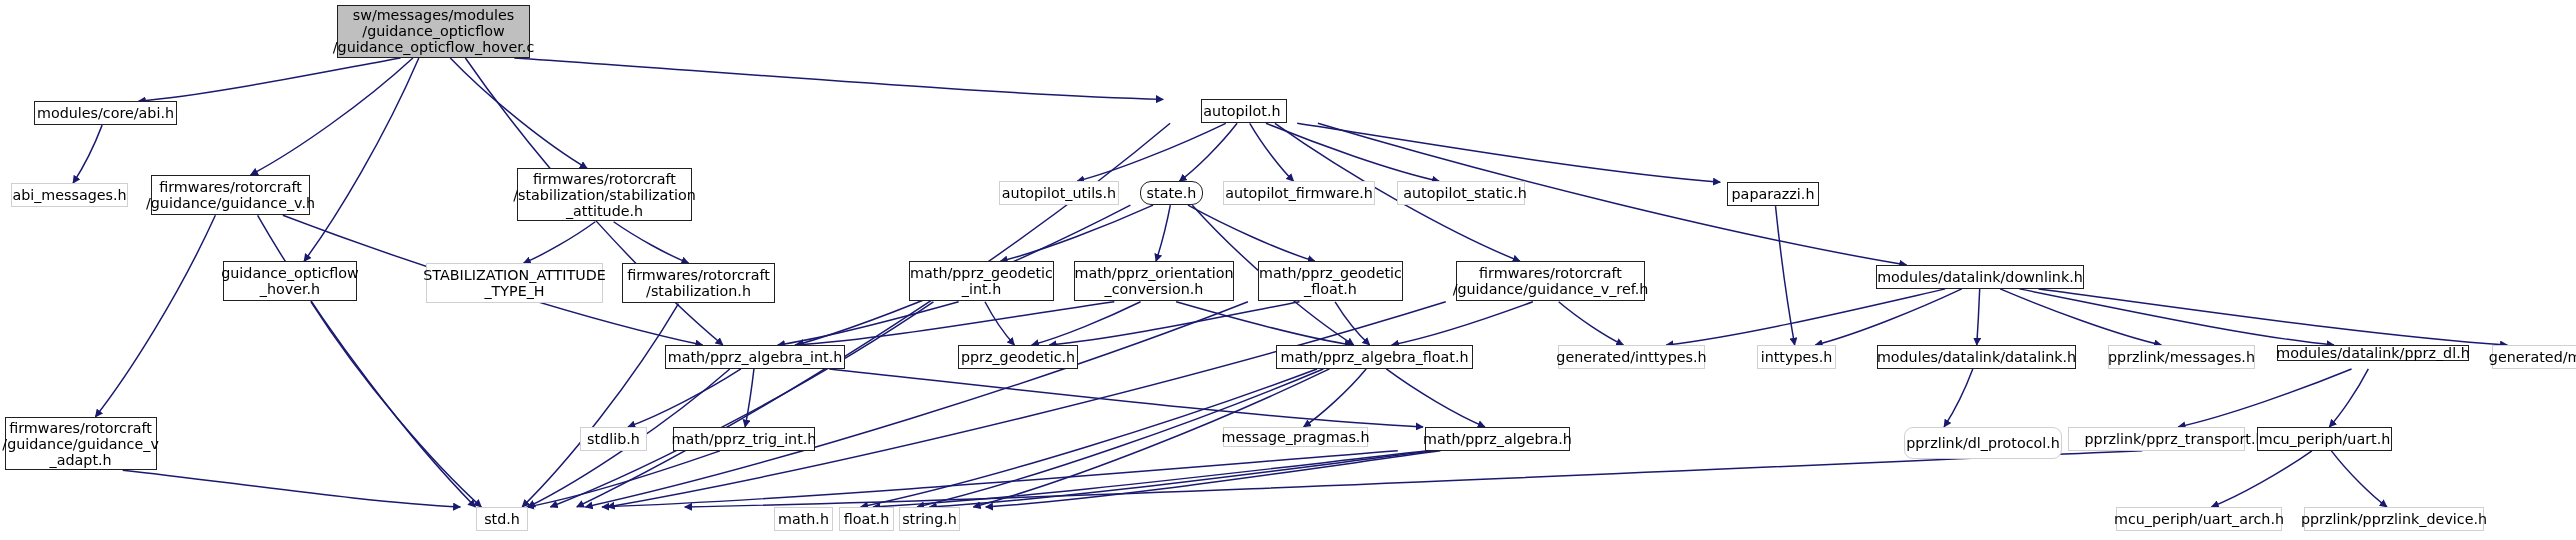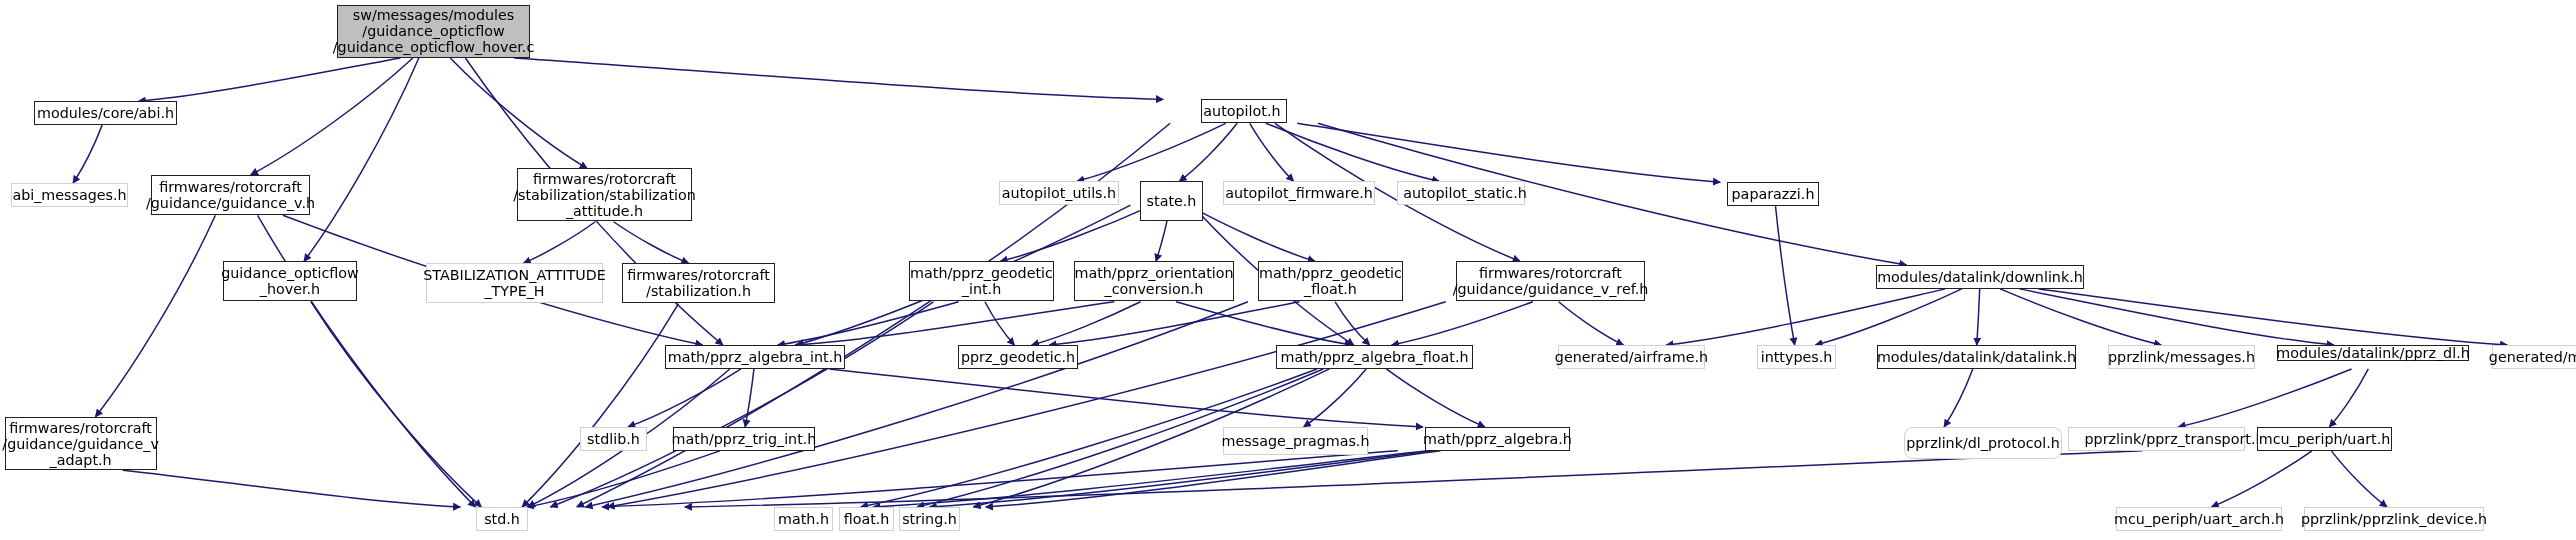--- a/index.html
+++ b/index.html
@@ -135,21 +135,21 @@
 /guidance_opticflow_hover.c</span></div>
       <div class="node solid" style="left: 34px; top: 101px; width: 143px; height: 24px;"><span class="node-label">modules/core/abi.h</span></div>
       <div class="node light" style="left: 11px; top: 183px; width: 117px; height: 24px;"><span class="node-label">abi_messages.h</span></div>
       <div class="node solid" style="left: 151px; top: 175px; width: 159px; height: 40px;"><span class="node-label">firmwares/rotorcraft
 /guidance/guidance_v.h</span></div>
       <div class="node solid" style="left: 517px; top: 168px; width: 175px; height: 53px;"><span class="node-label">firmwares/rotorcraft
 /stabilization/stabilization
 _attitude.h</span></div>
       <div class="node solid" style="left: 1201px; top: 99px; width: 86px; height: 24px; justify-content: flex-end;"><span class="node-label">autopilot.h</span></div>
       <div class="node light" style="left: 999px; top: 181px; width: 120px; height: 24px;"><span class="node-label">autopilot_utils.h</span></div>
-      <div class="node solid" style="left: 1140px; top: 181px; width: 63px; height: 40px;"><span class="node-label">state.h</span></div>
+      <div class="node solid" style="left: 1140px; top: 181px; width: 63px; height: 24px; border-radius: 11px;"><span class="node-label">state.h</span></div>
       <div class="node light" style="left: 1223px; top: 181px; width: 152px; height: 24px;"><span class="node-label">autopilot_firmware.h</span></div>
       <div class="node light" style="left: 1397px; top: 181px; width: 128px; height: 24px; padding-left: 8px;"><span class="node-label">autopilot_static.h</span></div>
       <div class="node solid" style="left: 1727px; top: 182px; width: 92px; height: 24px;"><span class="node-label">paparazzi.h</span></div>
       <div class="node solid" style="left: 1876px; top: 265px; width: 208px; height: 24px;"><span class="node-label">modules/datalink/downlink.h</span></div>
       <div class="node solid" style="left: 223px; top: 261px; width: 134px; height: 40px;"><span class="node-label">guidance_opticflow
 _hover.h</span></div>
       <div class="node light" style="left: 426px; top: 263px; width: 177px; height: 40px;"><span class="node-label">STABILIZATION_ATTITUDE
 _TYPE_H</span></div>
       <div class="node solid" style="left: 622px; top: 263px; width: 153px; height: 40px;"><span class="node-label">firmwares/rotorcraft
 /stabilization.h</span></div>
@@ -157,32 +157,32 @@
 _int.h</span></div>
       <div class="node solid" style="left: 1074px; top: 261px; width: 160px; height: 40px;"><span class="node-label">math/pprz_orientation
 _conversion.h</span></div>
       <div class="node solid" style="left: 1258px; top: 261px; width: 145px; height: 40px;"><span class="node-label">math/pprz_geodetic
 _float.h</span></div>
       <div class="node solid" style="left: 1456px; top: 261px; width: 189px; height: 40px;"><span class="node-label">firmwares/rotorcraft
 /guidance/guidance_v_ref.h</span></div>
       <div class="node solid" style="left: 665px; top: 345px; width: 180px; height: 24px;"><span class="node-label">math/pprz_algebra_int.h</span></div>
       <div class="node solid" style="left: 958px; top: 345px; width: 120px; height: 24px;"><span class="node-label">pprz_geodetic.h</span></div>
       <div class="node solid" style="left: 1276px; top: 345px; width: 197px; height: 24px;"><span class="node-label">math/pprz_algebra_float.h</span></div>
-      <div class="node light" style="left: 1558px; top: 345px; width: 147px; height: 24px;"><span class="node-label">generated/airframe.h</span></div>
+      <div class="node light" style="left: 1558px; top: 345px; width: 147px; height: 24px;"><span class="node-label">generated/inttypes.h</span></div>
       <div class="node light" style="left: 1757px; top: 345px; width: 79px; height: 24px;"><span class="node-label">inttypes.h</span></div>
       <div class="node solid" style="left: 1877px; top: 345px; width: 199px; height: 24px;"><span class="node-label">modules/datalink/datalink.h</span></div>
       <div class="node light" style="left: 2108px; top: 345px; width: 147px; height: 24px;"><span class="node-label">pprzlink/messages.h</span></div>
       <div class="node solid" style="left: 2277px; top: 345px; width: 192px; height: 16px;"><span class="node-label">modules/datalink/pprz_dl.h</span></div>
       <div class="node light" style="left: 2492px; top: 345px; width: 147px; height: 24px;"><span class="node-label">generated/modules.h</span></div>
       <div class="node solid" style="left: 4.6px; top: 417px; width: 152px; height: 53px;"><span class="node-label">firmwares/rotorcraft
 /guidance/guidance_v
 _adapt.h</span></div>
       <div class="node light" style="left: 580px; top: 427px; width: 67px; height: 24px;"><span class="node-label">stdlib.h</span></div>
       <div class="node solid" style="left: 673px; top: 427px; width: 142px; height: 24px;"><span class="node-label">math/pprz_trig_int.h</span></div>
-      <div class="node light" style="left: 1223px; top: 427px; width: 145px; height: 28px;"><span class="node-label">message_pragmas.h</span></div>
+      <div class="node light" style="left: 1223px; top: 427px; width: 145px; height: 20px;"><span class="node-label">message_pragmas.h</span></div>
       <div class="node solid" style="left: 1425px; top: 427px; width: 145px; height: 24px;"><span class="node-label">math/pprz_algebra.h</span></div>
       <div class="node light" style="left: 1904px; top: 427px; width: 158px; height: 32px; border-radius: 9px;"><span class="node-label">pprzlink/dl_protocol.h</span></div>
       <div class="node light" style="left: 2068px; top: 427px; width: 177px; height: 24px; padding-left: 36px;"><span class="node-label">pprzlink/pprz_transport.h</span></div>
       <div class="node solid" style="left: 2257px; top: 427px; width: 135px; height: 24px;"><span class="node-label">mcu_periph/uart.h</span></div>
       <div class="node light" style="left: 476px; top: 507px; width: 52px; height: 24px;"><span class="node-label">std.h</span></div>
       <div class="node light" style="left: 774px; top: 507px; width: 59px; height: 24px;"><span class="node-label">math.h</span></div>
       <div class="node light" style="left: 839px; top: 507px; width: 55px; height: 24px;"><span class="node-label">float.h</span></div>
       <div class="node light" style="left: 899px; top: 507px; width: 61px; height: 24px;"><span class="node-label">string.h</span></div>
       <div class="node light" style="left: 2116px; top: 507px; width: 166px; height: 24px;"><span class="node-label">mcu_periph/uart_arch.h</span></div>
       <div class="node light" style="left: 2304px; top: 507px; width: 180px; height: 24px;"><span class="node-label">pprzlink/pprzlink_device.h</span></div>

